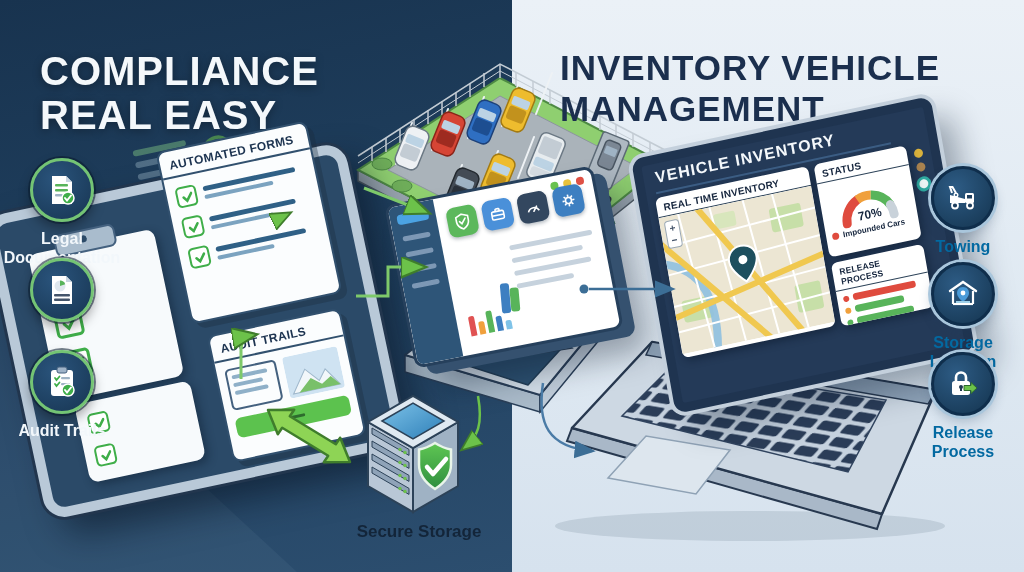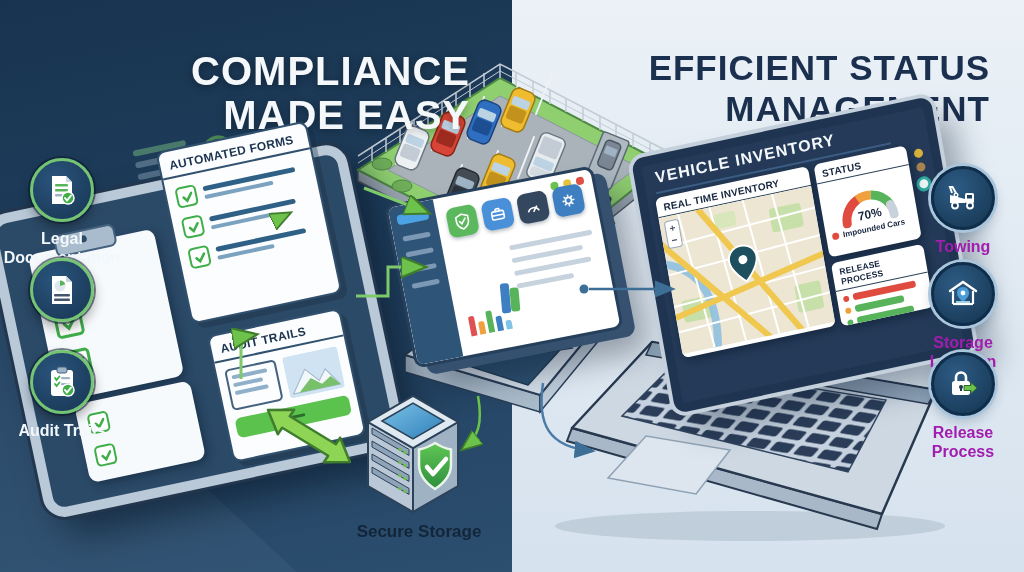--- a/index.html
+++ b/index.html
@@ -7,37 +7,37 @@
     font-family:"Liberation Sans",sans-serif;background:#e2ebf3;}
   .abs{position:absolute;}
   
   .bg-left{left:0;top:0;width:512px;height:572px;z-index:0;
     background:linear-gradient(168deg,#18334f 0%,#20405f 48%,#2c4e6f 100%);}
   .bg-left::after{content:"";position:absolute;inset:0;
     background:rgba(150,180,210,.08);clip-path:polygon(0 52%,58% 100%,0 100%);}
   .bg-right{left:512px;top:0;width:512px;height:572px;z-index:0;
     background:linear-gradient(180deg,#ebf1f7 0%,#dfe9f2 55%,#d6e2ee 100%);}
   
-  .title{z-index:2;text-align:right;font-weight:800;letter-spacing:1px;line-height:44px;}
+  .title{z-index:2;text-align:left;font-weight:800;letter-spacing:1px;line-height:44px;}
   .title-left{left:40px;top:22px;width:430px;font-size:40px;color:#f4f8fb;
     text-shadow:0 2px 8px rgba(0,0,0,.35);}
   .title-right{left:560px;top:24px;width:430px;font-size:35px;color:#1b2f4e;line-height:41px;}
   .title span{display:block;}
   
   .feature{z-index:6;width:124px;text-align:center;}
   .fcircle{width:58px;height:58px;border-radius:50%;margin:0 auto;display:flex;
     align-items:center;justify-content:center;}
   .fcircle-l{background:radial-gradient(circle at 38% 32%,#2a547c,#173552);
     border:3px solid #74c474;box-shadow:0 0 0 2px rgba(10,28,46,.55),0 6px 12px rgba(0,0,0,.35);}
   .fcircle-r{background:radial-gradient(circle at 38% 32%,#2d5b84,#143best 0%) ;
     background:radial-gradient(circle at 38% 32%,#2d5b84,#14344f);
     border:3px solid #0f2e4c;box-shadow:0 0 0 3px #a9c6dc,0 6px 12px rgba(30,60,90,.25);}
   .flabel{margin-top:7px;font-size:16px;font-weight:700;line-height:19px;}
   .flabel-l{color:#f2f7fb;}
-  .flabel-r{color:#a21caf;}
+  .flabel-r{color:#0369a1;}
   
   .decor{z-index:2;opacity:.55;}
   .decor .bar{border-radius:3px;margin-bottom:6px;}
   
   .tablet-group{left:8px;top:148px;width:372px;height:334px;z-index:4;transform:rotate(-12deg);}
   .tablet-frame{position:absolute;left:0;top:28px;width:348px;height:290px;border-radius:22px;
     background:#2b4a68;border:10px solid #b9c9d8;box-shadow:0 0 0 3px #22364e,16px 20px 34px rgba(4,14,28,.5);
     overflow:hidden;}
   .pcard{position:absolute;background:#f7fafc;border-radius:9px;
     box-shadow:3px 4px 10px rgba(10,26,44,.45);}
@@ -203,24 +203,24 @@
         </g>
       <g transform="translate(258,148)">
           <polygon points="0,-13 7,4 -7,4" fill="#52a050" stroke="#2e6b34"></polygon>
           <rect x="-1.5" y="4" width="3" height="5" fill="#7a5a38"></rect>
         </g>
     </g>
   </svg>
 
   <h1 class="abs title title-left">
     <span>COMPLIANCE</span>
-    <span>MADE EASY</span>
+    <span>REAL EASY</span>
   </h1>
   <h1 class="abs title title-right">
-    <span>EFFICIENT STATUS</span>
+    <span>INVENTORY VEHICLE</span>
     <span>MANAGEMENT</span>
   </h1>
 
   <div class="abs decor" style="left:135px;top:140px;transform:rotate(-12deg);">
     <div style="display:flex;align-items:flex-start;gap:12px;">
       <div>
         <div class="bar" style="width:54px;height:6px;background:#6fae7c;"></div>
         <div class="bar" style="width:46px;height:6px;background:#7c98ab;"></div>
         <div class="bar" style="width:38px;height:6px;background:#7c98ab;"></div>
       </div>

